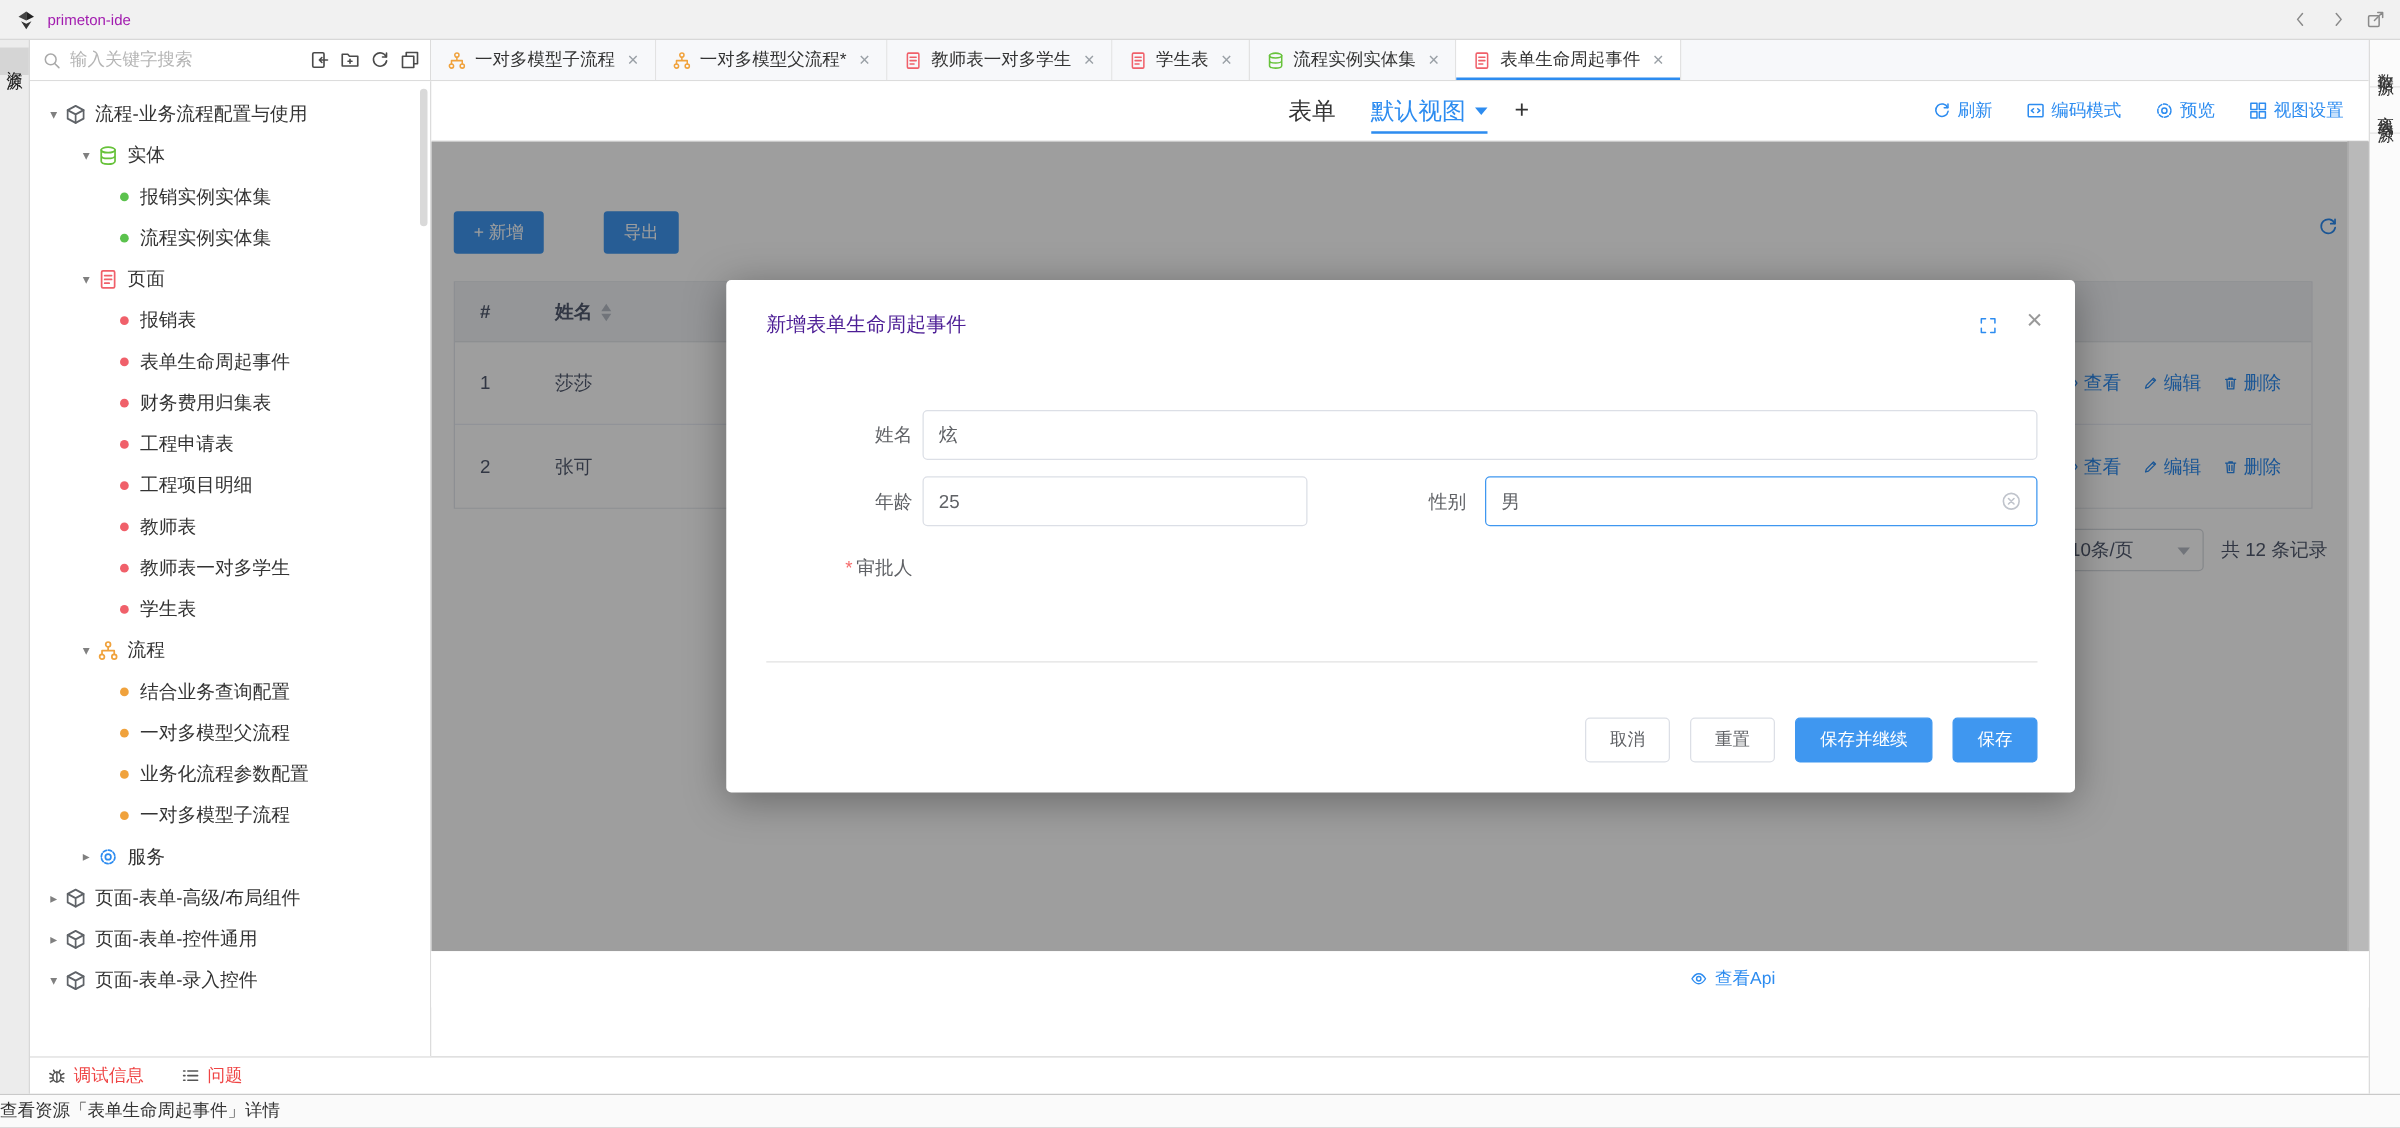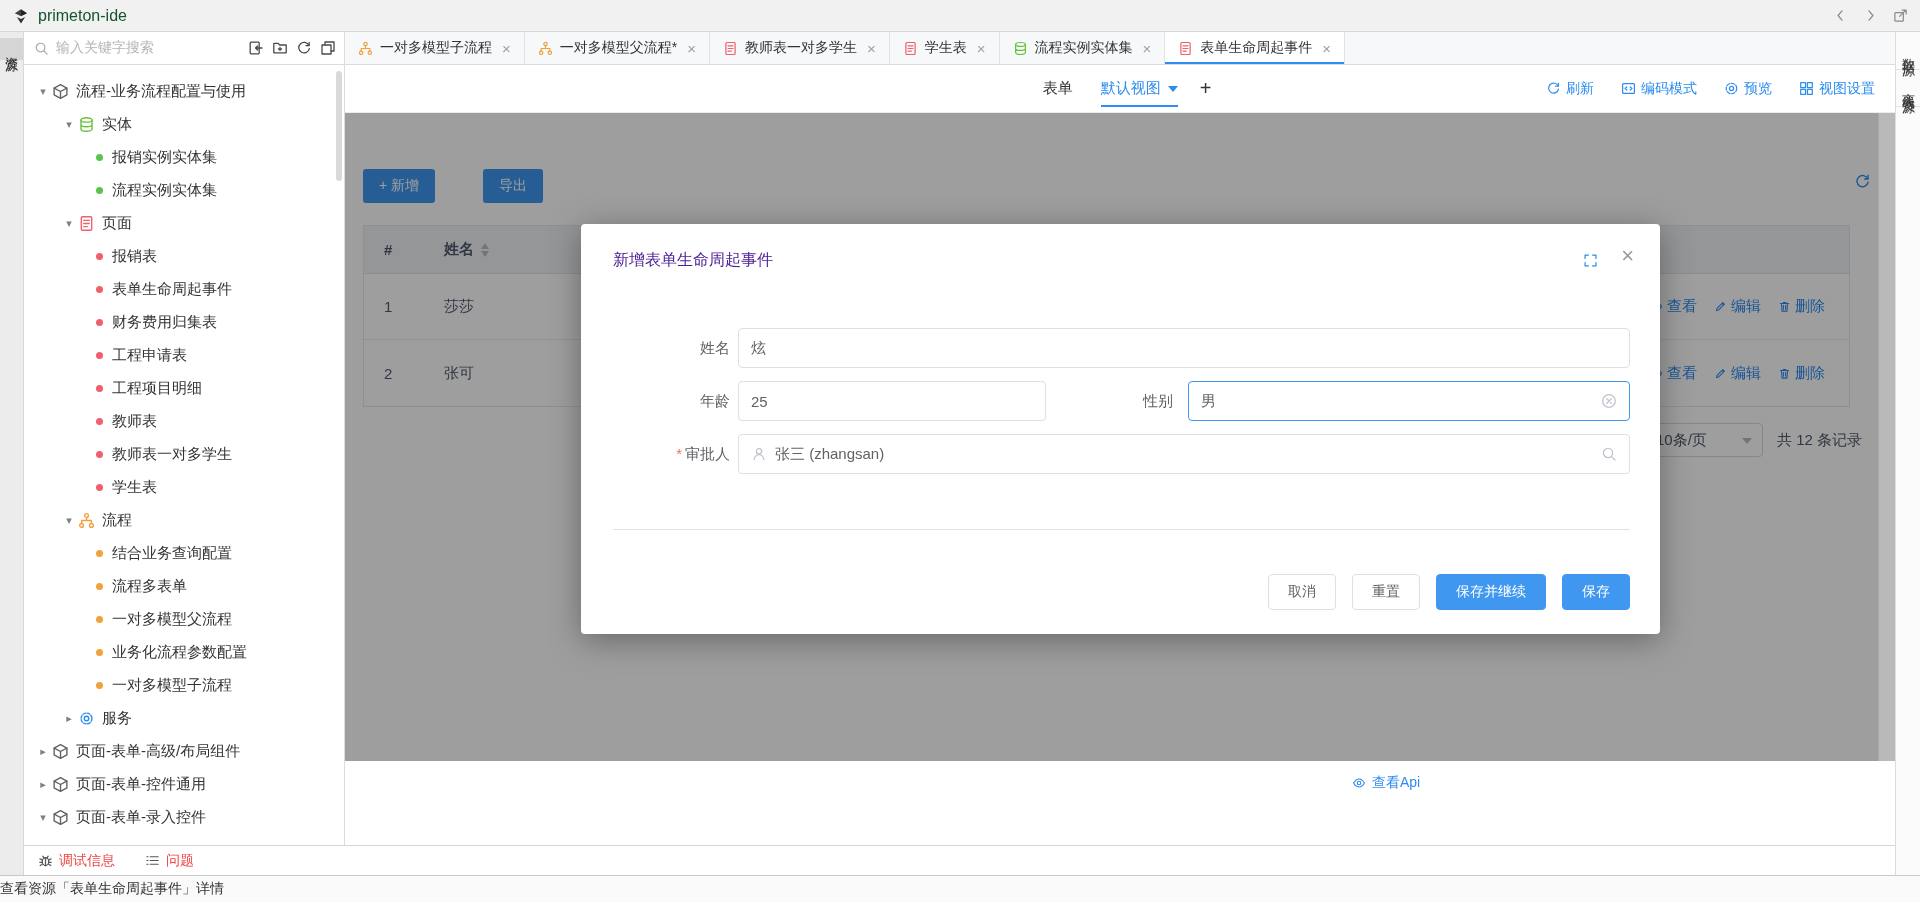--- a/index.html
+++ b/index.html
@@ -5,21 +5,21 @@
 *{box-sizing:border-box;margin:0;padding:0}
 html,body{width:1920px;height:902px;overflow:hidden}
 body{font-family:"Liberation Sans","DejaVu Sans",sans-serif;font-size:14px;color:#333;background:#fff}
 .app{width:1920px;height:902px;display:flex;flex-direction:column;position:relative}
 .ico{display:inline-flex;flex:none}
 .ico svg{width:100%;height:100%;fill:none;stroke:currentColor;stroke-width:1.3;stroke-linecap:round;stroke-linejoin:round;display:block}
 .ico.filled svg{fill:currentColor;stroke:none}
 
 .titlebar{height:32px;flex:none;background:#f1f1f1;border-bottom:1px solid #d8d8d8;display:flex;align-items:center;padding:0 12px;gap:8px}
 .logo{width:18px;height:18px;color:#3a3a3a}
-.app-title{font-size:16px;color:#14532d}
+.app-title{font-size:12px;color:#a21caf}
 .win-controls{margin-left:auto;display:flex;gap:15px;align-items:center;color:#8a8a8a}
 .wc{width:15px;height:15px;cursor:pointer}
 
 .middle{flex:1;display:flex;min-height:0}
 .left-rail{width:24px;flex:none;background:#ececec;border-right:1px solid #d8d8d8;padding-top:4px}
 .rail-tab{writing-mode:vertical-rl;margin:2px auto 0;padding:8px 2px;background:#d5d5d5;font-size:13px;line-height:19px;color:#222;letter-spacing:3px;cursor:pointer}
 .right-rail{width:25px;flex:none;background:#fbfbfb;border-left:1px solid #dcdcdc;display:flex;flex-direction:column;align-items:center;padding-top:4px}
 .rail-item{writing-mode:vertical-rl;font-size:13px;color:#333;padding:12px 2px;border-bottom:1px solid #e3e3e3;letter-spacing:3px;line-height:20px;cursor:pointer}
 .mid-col{flex:1;display:flex;flex-direction:column;min-width:0}
 
@@ -39,21 +39,21 @@
 .tree-panel{width:321px;flex:none;border-right:1px solid #dcdcdc;padding-top:10px;position:relative;background:#fff;overflow:hidden}
 .tree-row{display:flex;align-items:center;height:33px;font-size:15px;color:#333;cursor:pointer;white-space:nowrap}
 .tree-row .twisty{width:18px;flex:none;color:#808080;font-size:11px;display:inline-flex;justify-content:center}
 .tree-row .ico{margin-right:7px}
 .dot{width:7px;height:7px;flex:none;border-radius:50%;margin:0 9px 0 6px}
 .lvl0{padding-left:10px}.lvl1{padding-left:36px}.lvl2{padding-left:66px}
 .tree-scrollbar{position:absolute;top:6px;right:2px;width:6px;height:110px;border-radius:3px;background:#d9d9d9}
 
 .main{flex:1;display:flex;flex-direction:column;min-width:0;background:#fff}
 .view-header{height:48px;flex:none;border-bottom:1px solid #ececec;display:flex;align-items:center;justify-content:center;position:relative}
-.vh-tab{font-size:15px;color:#333;margin:0 14px;height:100%;display:inline-flex;align-items:center;position:relative;cursor:pointer}
+.vh-tab{font-size:19px;color:#333;margin:0 14px;height:100%;display:inline-flex;align-items:center;position:relative;cursor:pointer}
 .vh-tab.active{color:#2d8cf0}
 .vh-tab.active::after{content:"";position:absolute;left:0;right:0;bottom:5px;height:2px;background:#2d8cf0}
 .caret{width:0;height:0;border-left:5px solid transparent;border-right:5px solid transparent;border-top:6px solid #2d8cf0;margin-left:7px}
 .vh-add{font-size:20px;color:#333;margin-left:8px;cursor:pointer}
 .vh-actions{position:absolute;right:20px;top:0;height:100%;display:flex;gap:27px;align-items:center}
 .vh-action{color:#2d8cf0;font-size:14px;display:inline-flex;gap:5px;align-items:center;cursor:pointer;white-space:nowrap}
 .vh-action .ico{width:15px;height:15px}
 .device-row{height:39px;flex:none;border-bottom:1px solid #e4e4e4;display:flex;justify-content:center;gap:46px;align-items:stretch}
 .dev-tab{display:inline-flex;align-items:center;gap:7px;font-size:15px;color:#333;position:relative;cursor:pointer}
 .dev-tab.active{color:#2d8cf0}
@@ -341,24 +341,20 @@
                     <circle cx="3.4" cy="12.6" r="1.8"></circle>
                     <circle cx="12.6" cy="12.6" r="1.8"></circle>
                     <path d="M8 5.1v3M3.4 10.8V8h9.2v2.8"></path>
                   </svg>
                 </span>
                 <span class="tree-label">流程</span>
               </div>
               <div class="tree-row lvl2">
                 <span class="dot" style="background:#f0a23c"></span>
                 <span class="tree-label">结合业务查询配置</span>
-              </div>
-              <div class="tree-row lvl2">
-                <span class="dot" style="background:#f0a23c"></span>
-                <span class="tree-label">流程多表单</span>
               </div>
               <div class="tree-row lvl2">
                 <span class="dot" style="background:#f0a23c"></span>
                 <span class="tree-label">一对多模型父流程</span>
               </div>
               <div class="tree-row lvl2">
                 <span class="dot" style="background:#f0a23c"></span>
                 <span class="tree-label">业务化流程参数配置</span>
               </div>
               <div class="tree-row lvl2">
@@ -630,35 +626,20 @@
             <span class="ico">
               <svg viewBox="0 0 16 16">
                 <circle cx="8" cy="8" r="6.3"></circle>
                 <path d="M5.8 5.8 10.2 10.2M10.2 5.8 5.8 10.2"></path>
               </svg>
             </span>
           </div>
       </div>
       <div class="frow">
         <label class="flabel"><span class="star">*</span><span>审批人</span></label>
-        <div class="finput">
-            <span class="ico lead">
-              <svg viewBox="0 0 16 16">
-                <circle cx="8" cy="5.2" r="2.6"></circle>
-                <path d="M3.2 13.5a4.8 4.8 0 0 1 9.6 0"></path>
-              </svg>
-            </span>
-            <span class="fval">张三 (zhangsan)</span>
-            <span class="ico">
-              <svg viewBox="0 0 16 16">
-                <circle cx="7" cy="7" r="4.6"></circle>
-                <path d="M10.4 10.4 14 14"></path>
-              </svg>
-            </span>
-          </div>
       </div>
     </div>
     <div class="modal-divider"></div>
     <div class="modal-footer">
       <button class="btn">取消</button>
       <button class="btn">重置</button>
       <button class="btn primary">保存并继续</button>
       <button class="btn primary">保存</button>
     </div>
   </div>

